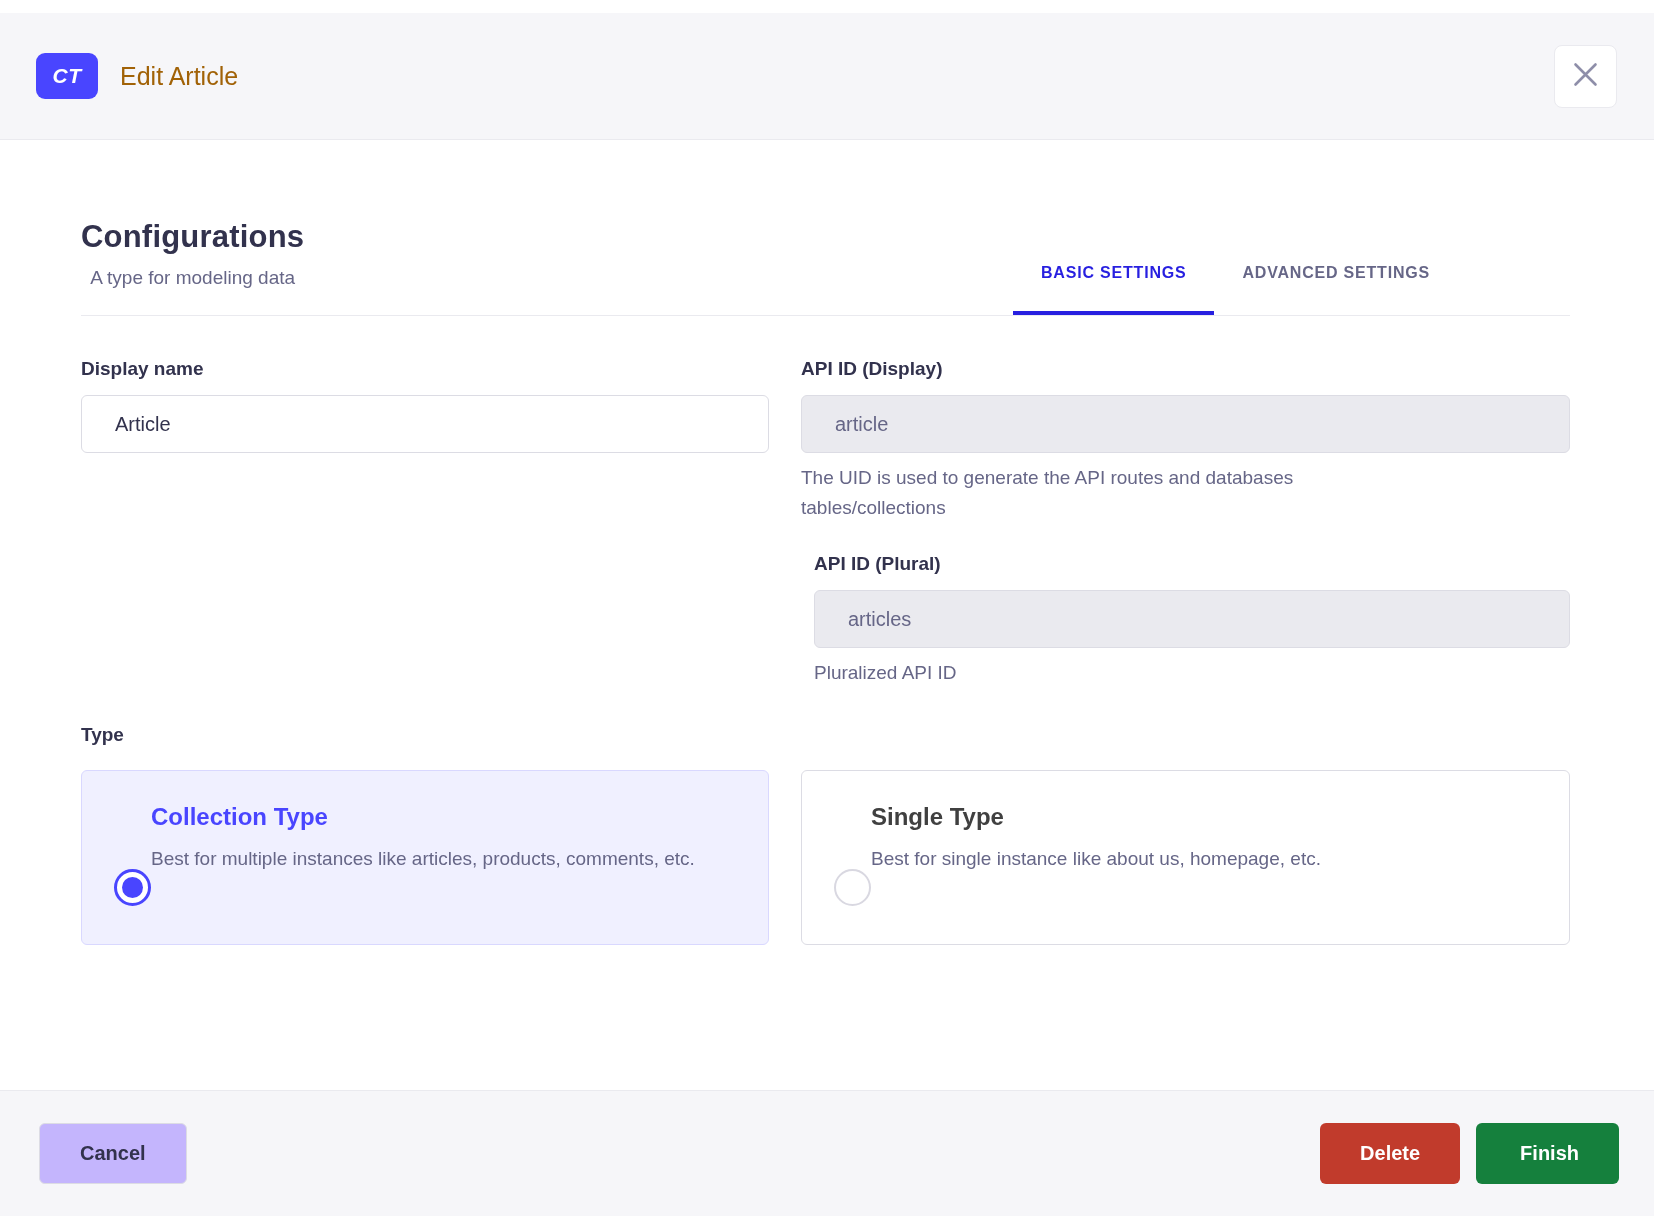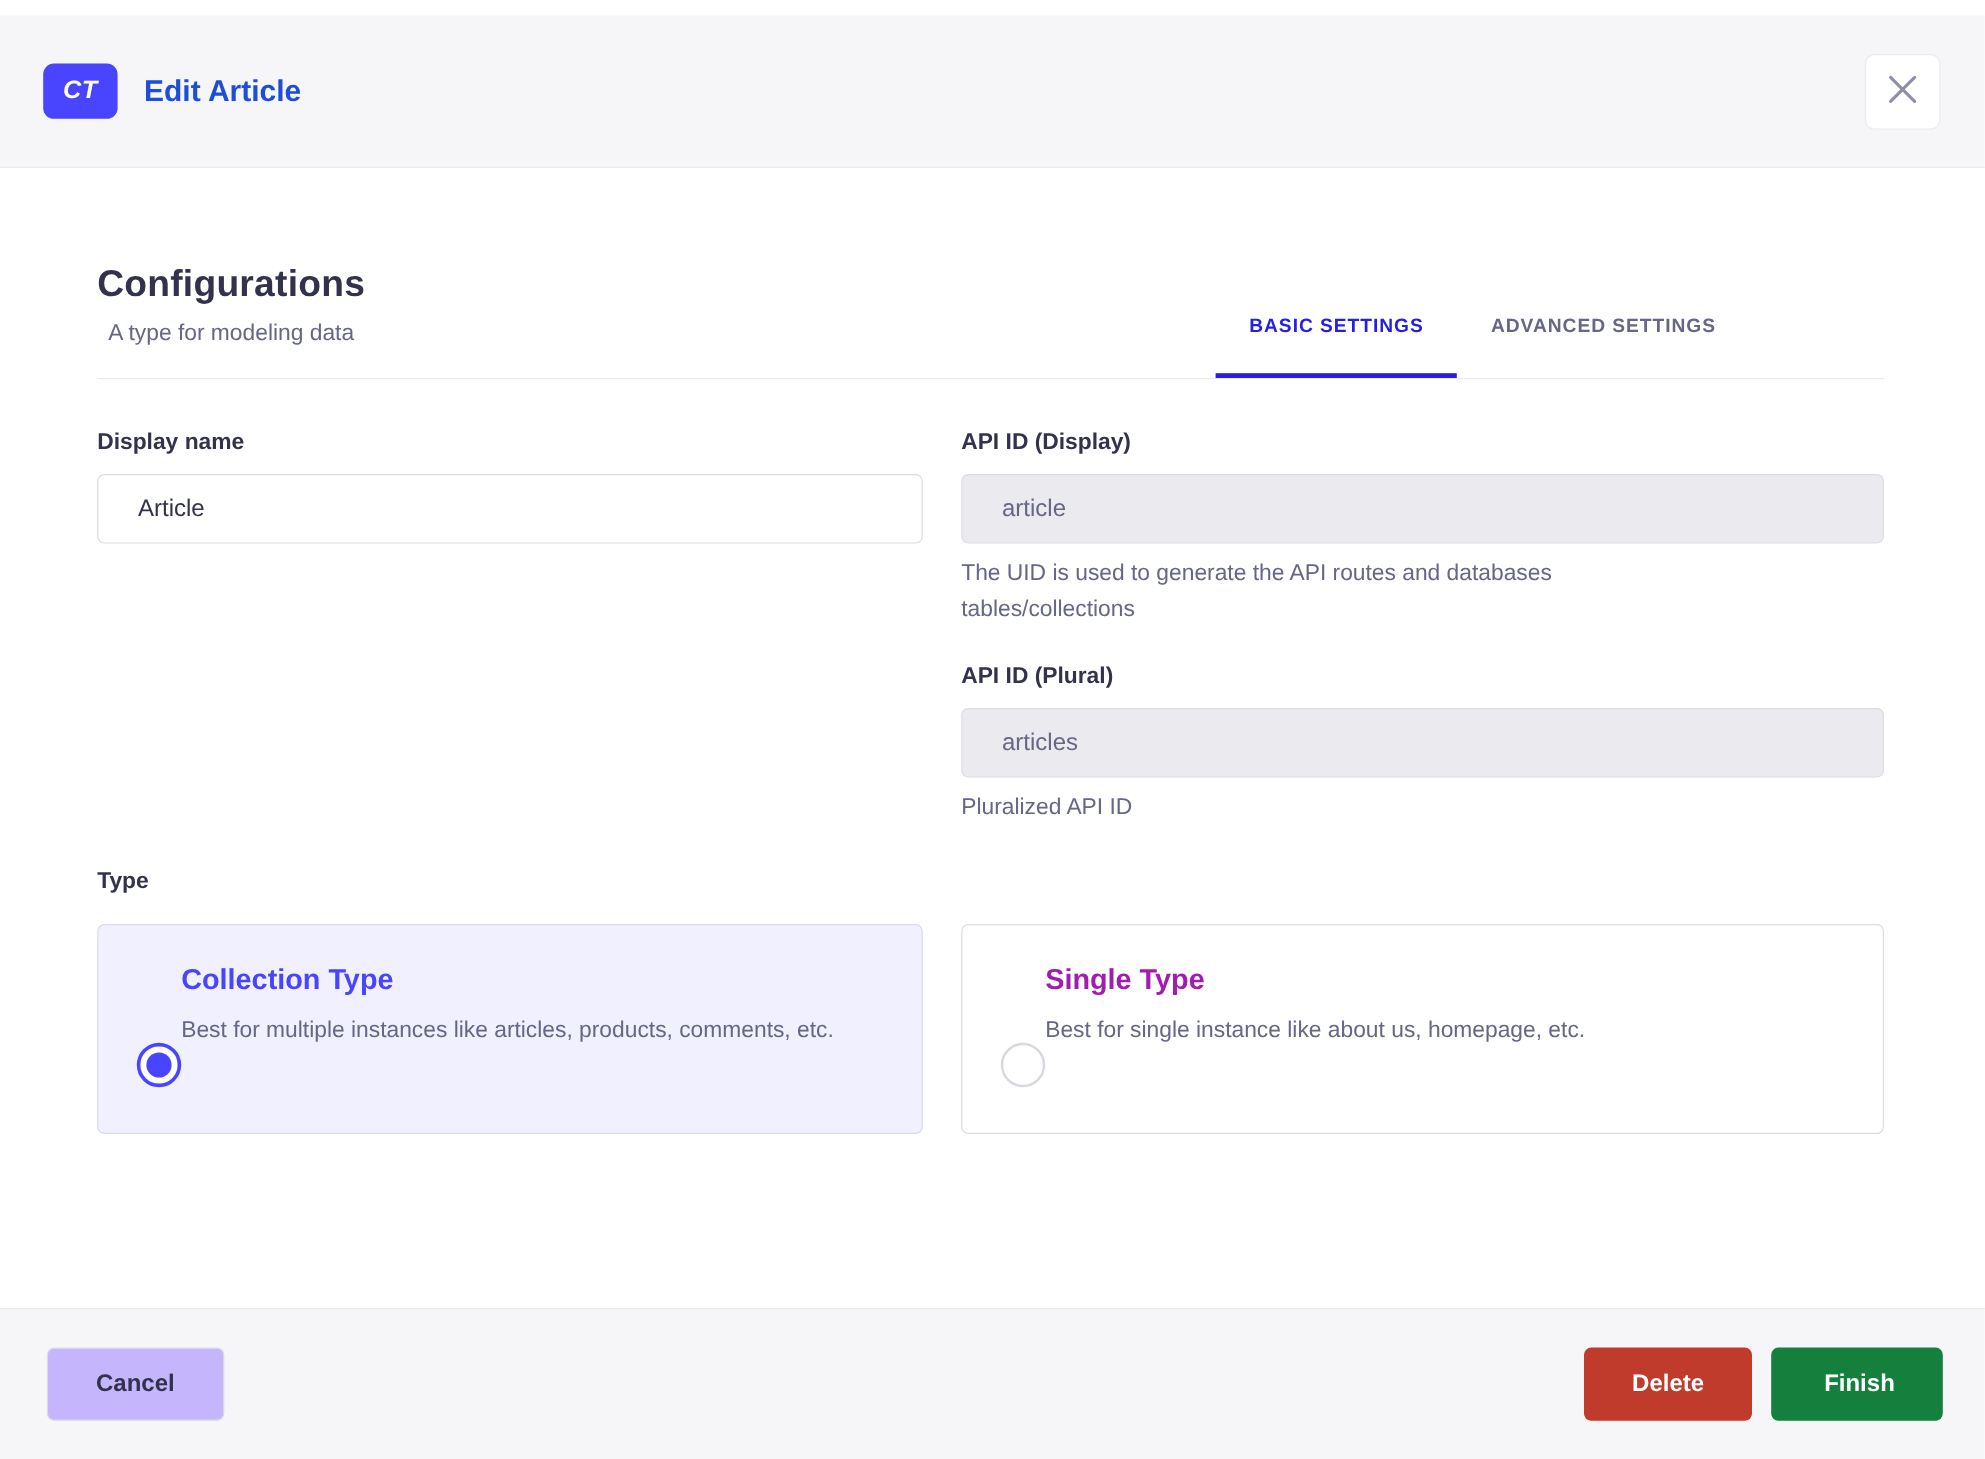--- a/index.html
+++ b/index.html
@@ -22,21 +22,21 @@
     padding: 0 37px 0 36px;
     margin-top: 13px;
   }
   .ct-badge {
     width: 62px; height: 46px;
     background: #4945ff; border-radius: 9px;
     color: #ffffff; font-weight: bold; font-style: italic;
     font-size: 21px; letter-spacing: 0.5px;
     display: flex; align-items: center; justify-content: center;
   }
-  .modal-title { margin-left: 22px; font-size: 25px; font-weight: bold; color: #1d4ed8; }
+  .modal-title { margin-left: 22px; font-size: 25px; font-weight: normal; color: #a16207; }
   .close-btn {
     margin-left: auto;
     width: 63px; height: 63px;
     background: #ffffff; border: 1px solid #eaeaef; border-radius: 8px;
     display: flex; align-items: center; justify-content: center;
     cursor: pointer; padding: 0;
   }
 
   
   .modal-body { flex: 1 1 auto; background: #ffffff; padding: 79px 84px 0 81px; }
@@ -69,21 +69,21 @@
     width: 100%; height: 58px;
     border: 1px solid #dcdce4; border-radius: 6px;
     background: #ffffff; color: #32324d;
     font-family: "Liberation Sans", sans-serif;
     font-size: 20px; padding: 0 33px;
     outline: none;
   }
   .text-input:disabled { background: #eaeaef; color: #666687; border-color: #dcdce4; opacity: 1; }
   .help-text { margin-top: 10px; font-size: 19px; line-height: 30px; color: #666687; }
   .help-text--uid { max-width: 640px; }
-  .field--plural { margin-top: 30px; }
+  .field--plural { margin-top: 30px; margin-left: 13px; }
 
   .type-label { margin-top: 36px; margin-bottom: 24px; }
 
   
   .cards-grid { display: grid; grid-template-columns: 688px 1fr; column-gap: 32px; }
   .type-card {
     border-radius: 6px;
     padding: 32px 36px 38px 32px;
     display: flex; align-items: flex-start;
     cursor: pointer;
@@ -92,21 +92,21 @@
   .type-card--plain { background: #ffffff; border: 1px solid #dcdce4; }
   .radio { flex: 0 0 37px; width: 37px; height: 37px; border-radius: 50%; margin-top: 66px; position: relative; }
   .radio--on { border: 3px solid #4945ff; background: #ffffff; }
   .radio--on::after {
     content: ""; position: absolute; left: 50%; top: 50%;
     width: 21px; height: 21px; margin: -10.5px 0 0 -10.5px;
     border-radius: 50%; background: #4945ff;
   }
   .radio--off { border: 2px solid #d9d8e1; background: #ffffff; }
   .type-card-text { }
-  .type-card-title { font-size: 24px; font-weight: bold; color: #a21caf; }
+  .type-card-title { font-size: 24px; font-weight: bold; color: #404040; }
   .type-card--selected .type-card-title { color: #4945ff; }
   .type-card-desc { margin-top: 13px; font-size: 19px; line-height: 30px; color: #666687; max-width: 560px; }
 
   
   .modal-footer {
     flex: 0 0 126px; height: 126px;
     background: #f6f6f9; border-top: 1px solid #eaeaef;
     display: flex; align-items: center;
     padding: 0 35px 0 39px;
   }

